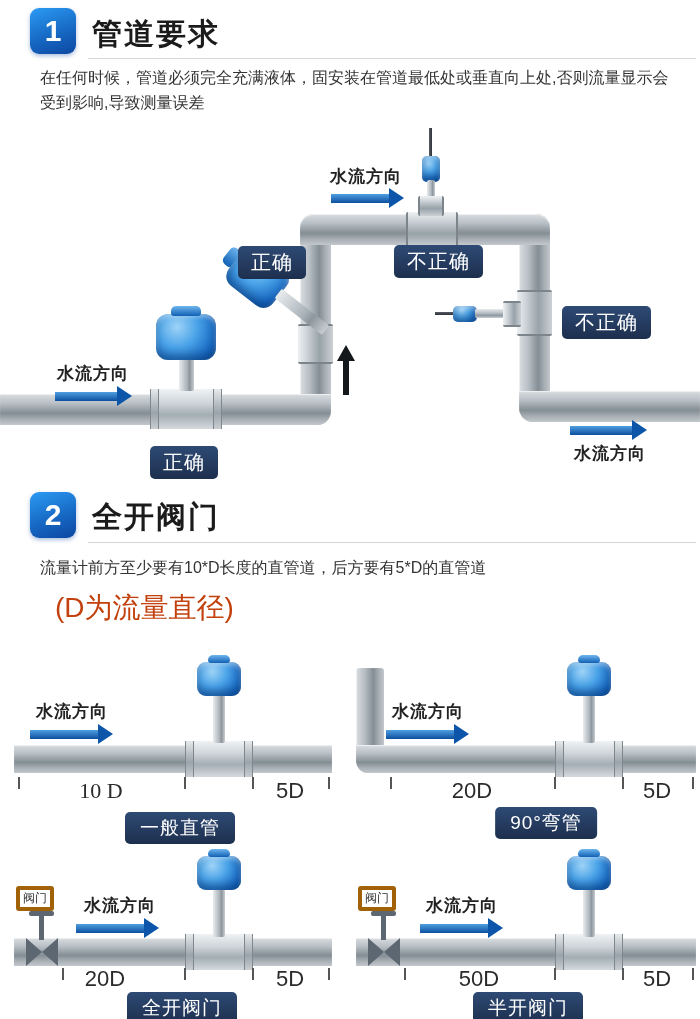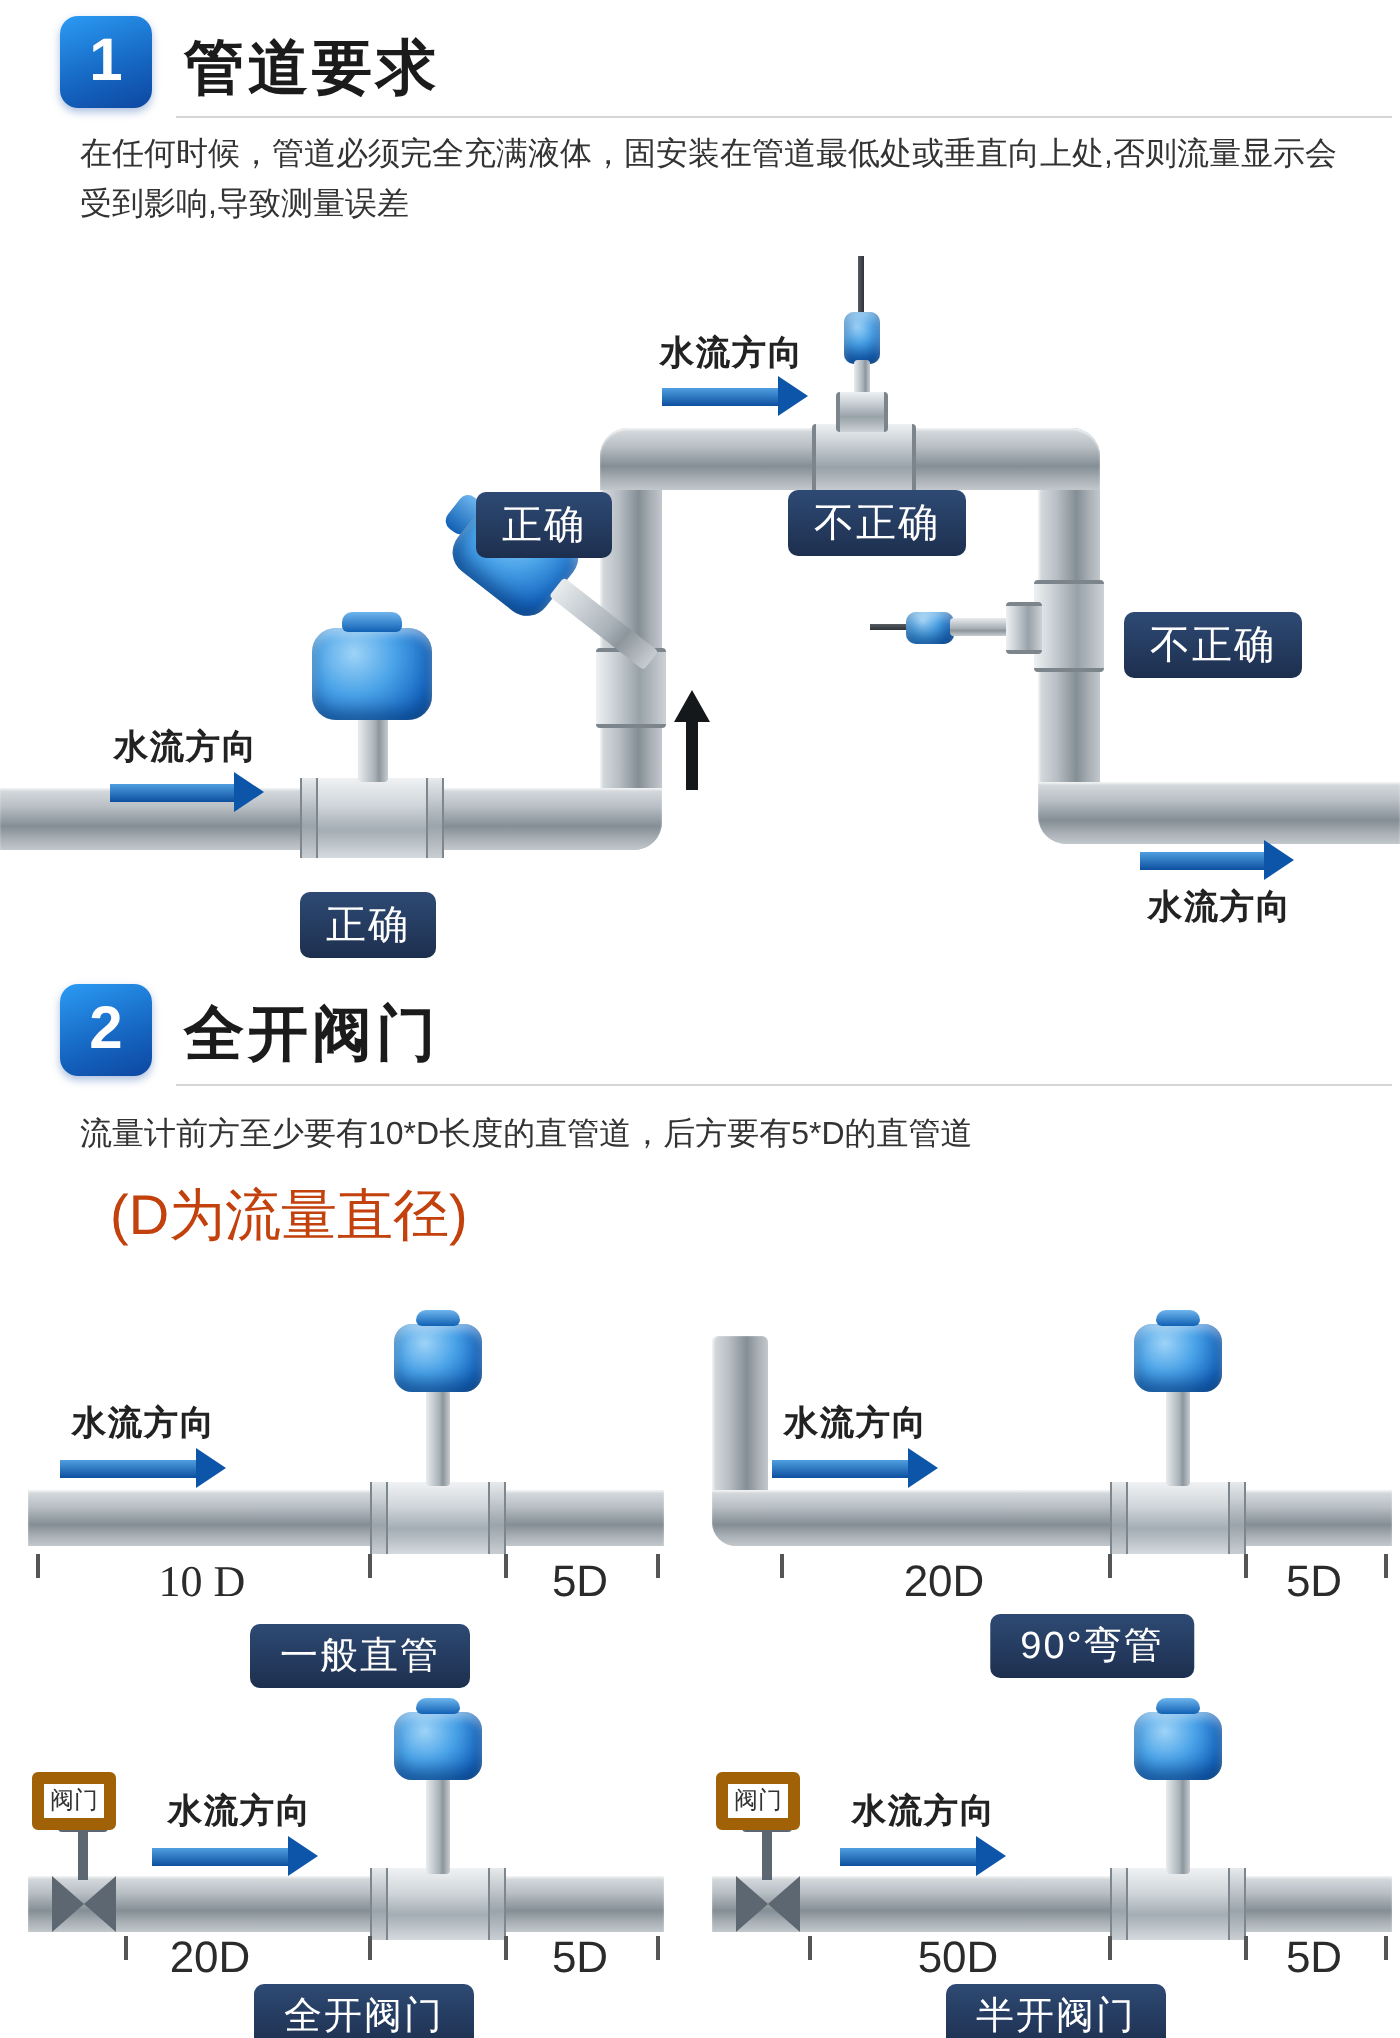--- a/index.html
+++ b/index.html
@@ -58,21 +58,21 @@
   .arrow .shaft { height:9px; background:linear-gradient(to bottom,#4f9fe0,#0c4f9f); }
   .arrow .ahead { width:0; height:0; border-top:10px solid transparent; border-bottom:10px solid transparent; border-left:15px solid #0d55a8; }
 
   .tick { position:absolute; width:2px; height:12px; background:#555; }
   .dim { position:absolute; font-size:22px; color:#2b2b2b; text-align:center; white-space:nowrap; }
 
   .valve-tri-l { position:absolute; width:0; height:0; border-top:14px solid transparent; border-bottom:14px solid transparent; border-left:16px solid #5d6772; }
   .valve-tri-r { position:absolute; width:0; height:0; border-top:14px solid transparent; border-bottom:14px solid transparent; border-right:16px solid #5d6772; }
   .valve-stem { position:absolute; width:5px; background:#5d6772; }
   .valve-handle { position:absolute; height:5px; background:#5d6772; border-radius:2px; }
-  .valve-label { position:absolute; font-size:12px; color:#333; border:6px solid #a16207; padding:0 3px; border-radius:3px; background:#fff; white-space:nowrap; }
+  .valve-label { position:absolute; font-size:12px; color:#333; border:4px solid #a16207; padding:0 3px; border-radius:3px; background:#fff; white-space:nowrap; }
 
   .tip-v { position:absolute; background:linear-gradient(to right,#565c62,#2e3338); }
   .tip-hz { position:absolute; background:linear-gradient(to bottom,#565c62,#2e3338); }
 </style>
 </head>
 <body>
 
 <div id="page">
 
   <div class="num-box" style="left:30px;top:8px;">1</div>

